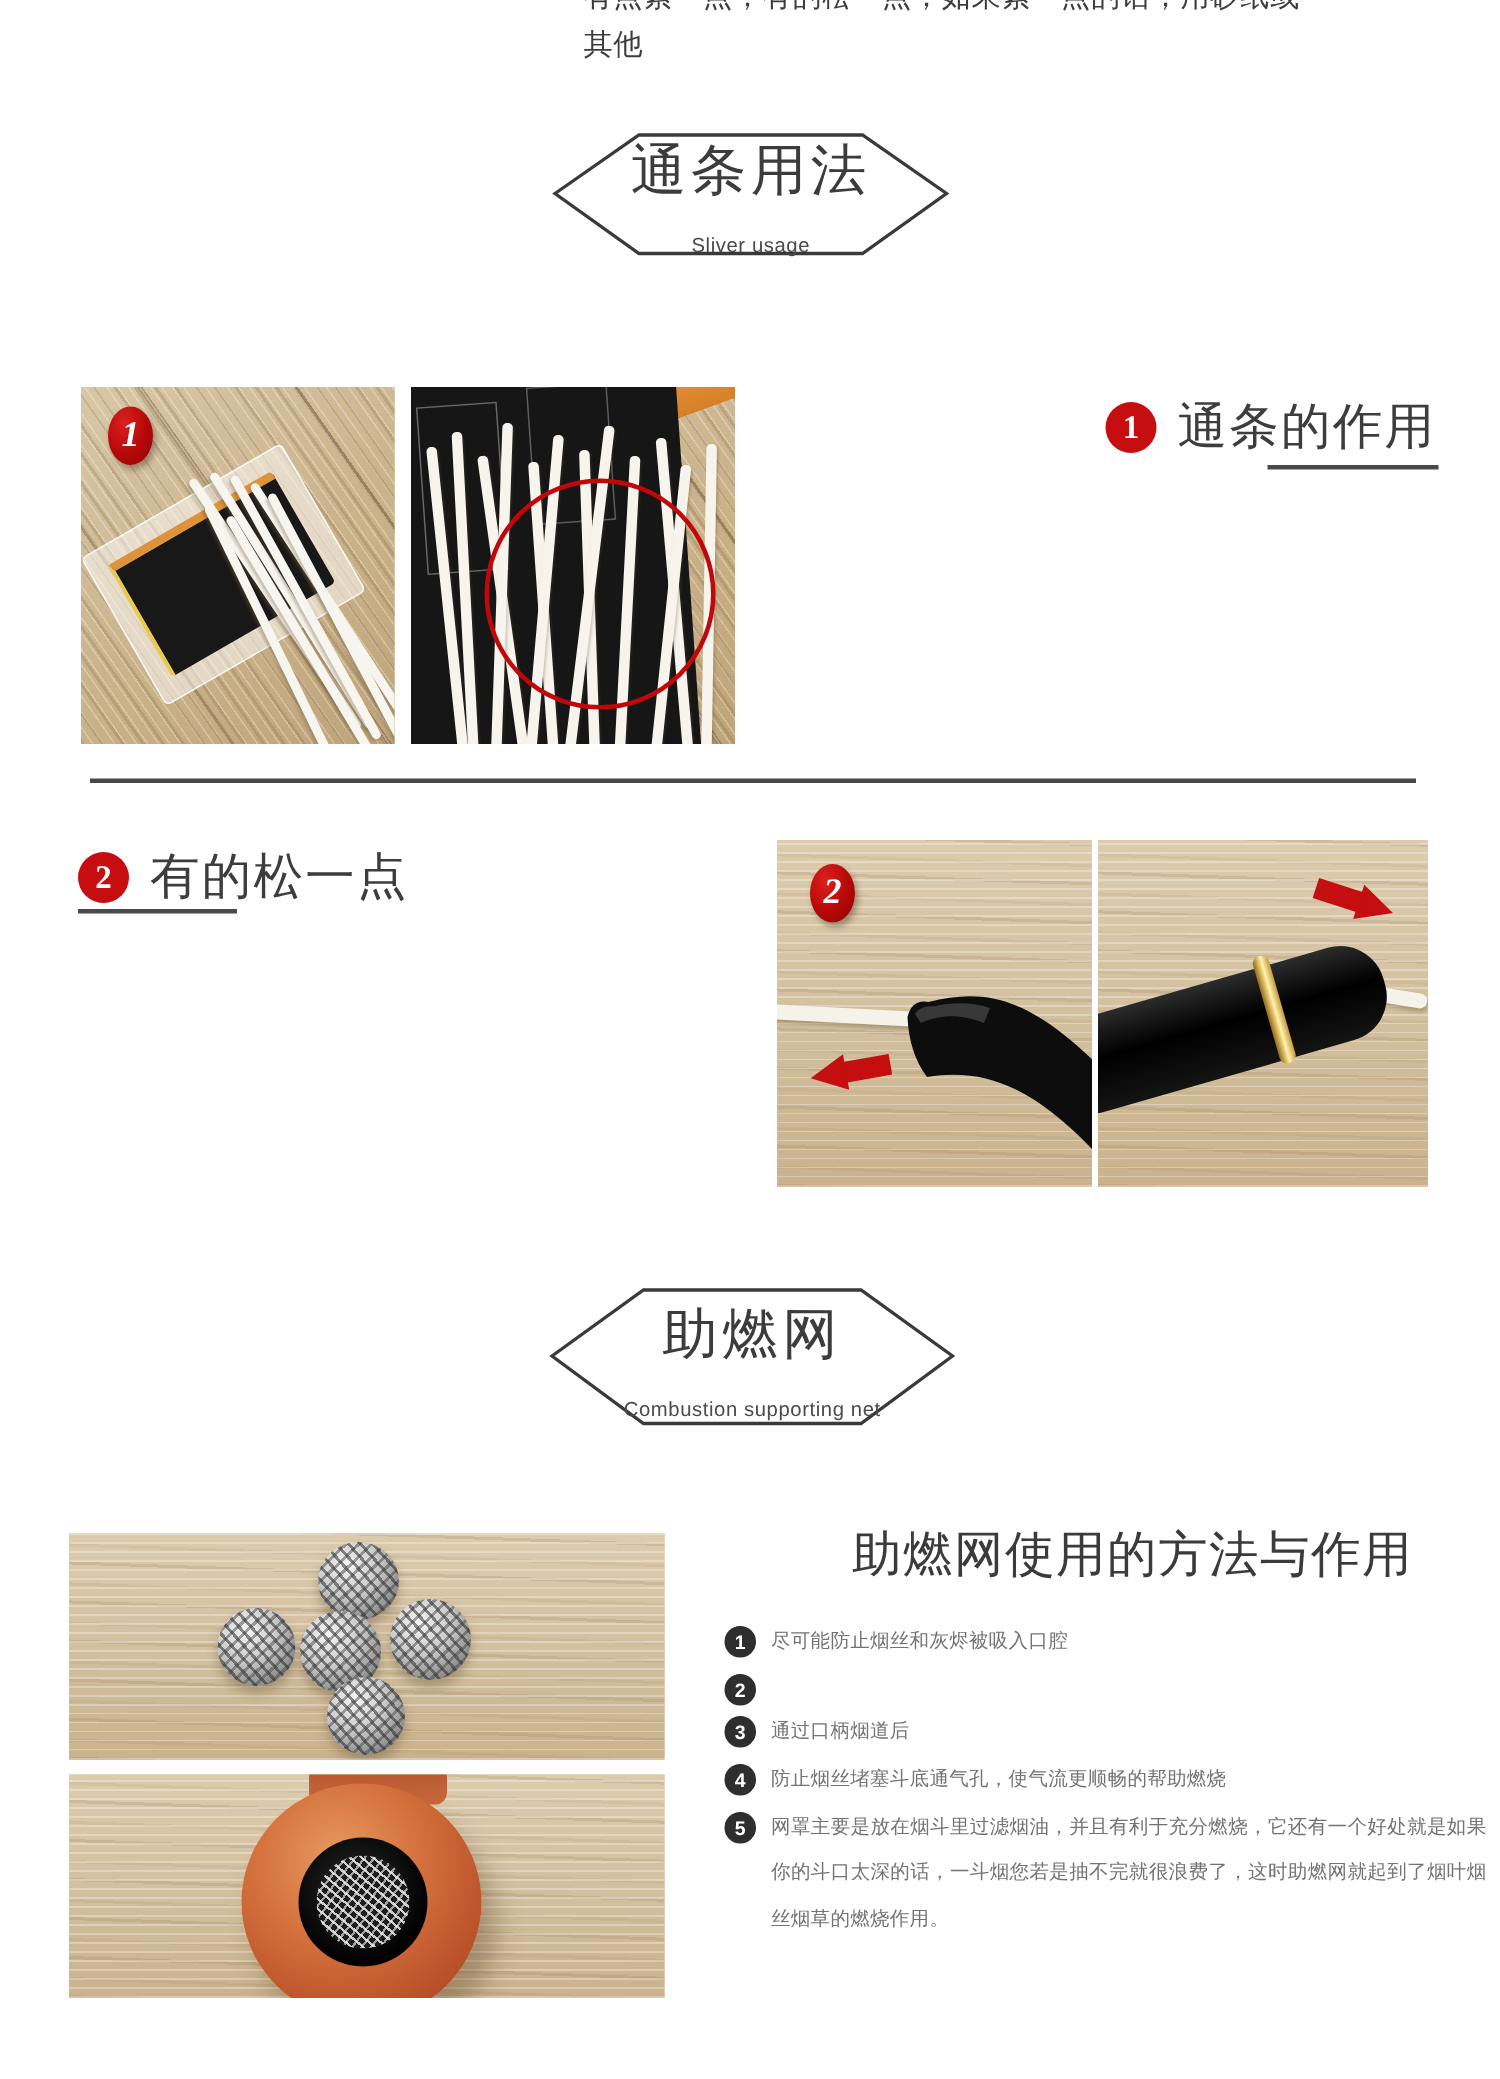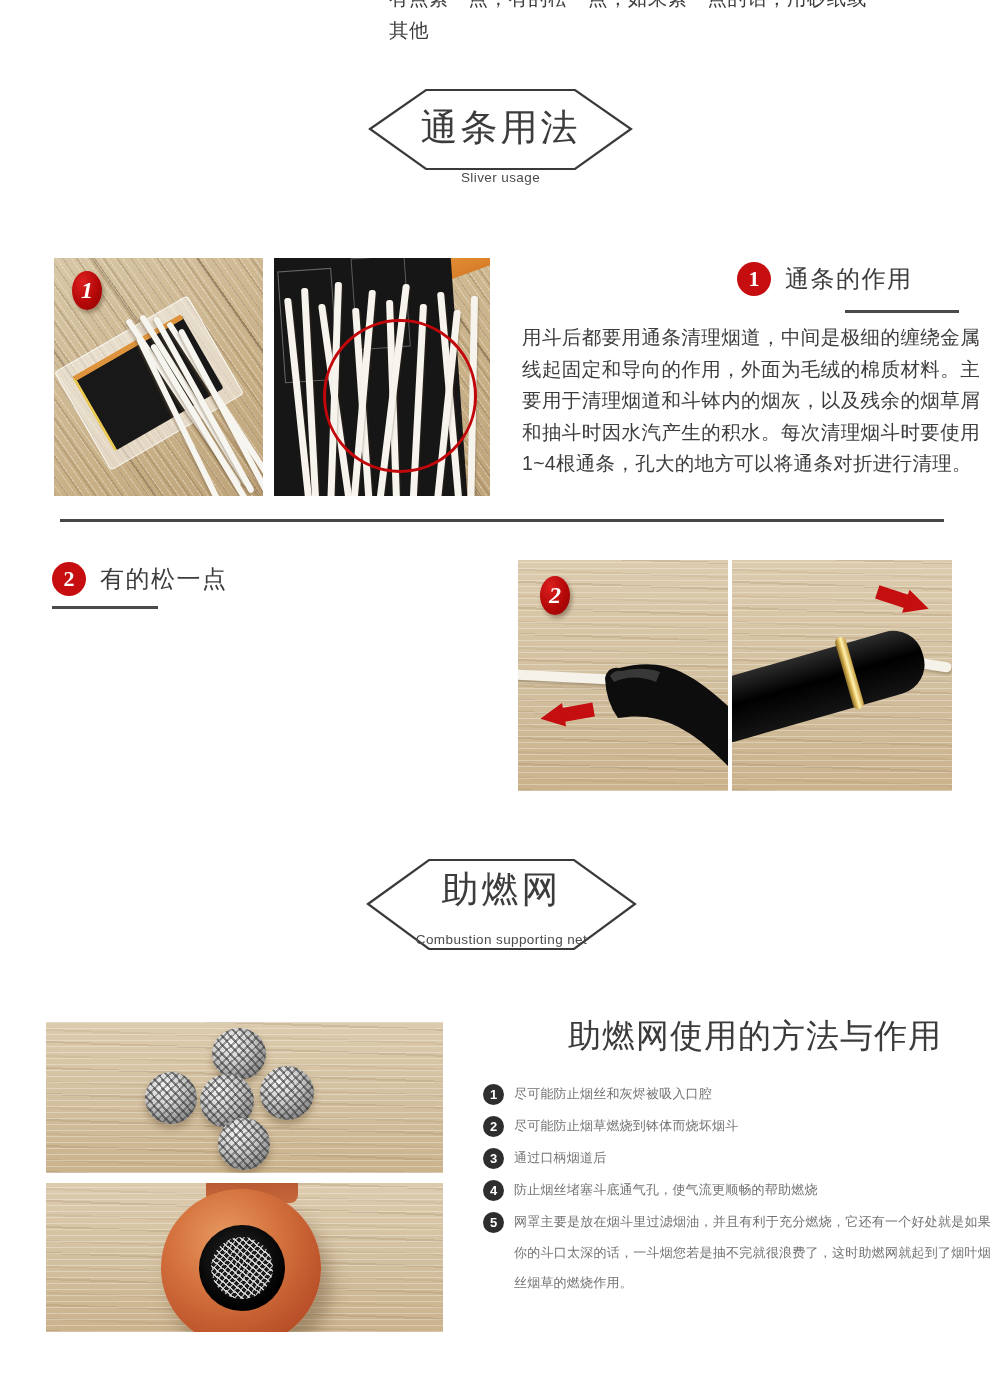--- a/index.html
+++ b/index.html
@@ -3,21 +3,21 @@
 <meta charset="utf-8">
 <style>
   html,body{margin:0;padding:0;background:#ffffff;}
   #canvas{position:relative;width:1000px;height:1386px;background:#fff;overflow:hidden;
           font-family:"Liberation Sans","DejaVu Sans",sans-serif;color:#3e3e3e;}
   .abs{position:absolute;}
   
   .intro{left:389px;top:-17px;width:478px;font-size:19.5px;line-height:31.5px;letter-spacing:.4px;color:#3c3c3c;}
   .para{font-size:19.5px;line-height:31.6px;letter-spacing:.3px;text-align:justify;color:#3d3d3d;}
   .warn{color:#bf1d1a;}
-  .h-title{font-size:24px;letter-spacing:1.5px;color:#3d3d3d;font-weight:500;}
+  .h-title{font-size:33px;letter-spacing:1.5px;color:#3d3d3d;font-weight:500;}
   .underbar{background:#4a4a4a;height:3px;}
   .divider{left:60px;top:519px;width:884px;height:3px;background:#474747;}
   .numCircle{width:34px;height:34px;border-radius:50%;background:#c60d10;color:#fff;
              display:flex;align-items:center;justify-content:center;
              font:bold 22px "Liberation Serif","DejaVu Serif",serif;}
   
   .hexwrap{display:flex;flex-direction:column;align-items:center;justify-content:center;}
   .hex-title{font-size:37px;letter-spacing:3px;color:#3c3c3c;font-weight:500;}
   .hex-sub{font-size:13.5px;color:#4a4a4a;margin-top:17px;letter-spacing:.4px;}
   
@@ -72,21 +72,21 @@
 <div id="canvas">
 
   <div class="abs intro">
     <div>有点紧一点，有的松一点，如果紧一点的话，用砂纸或其他</div>
   </div>
 
   <div class="abs" style="left:368px;top:88px;width:265px;height:83px;">
     <svg width="265" height="83">
       <polygon points="2,41 58,2 207,2 263,41 207,81 58,81" fill="#ffffff" stroke="#3a3a3a" stroke-width="2.2"></polygon>
     </svg>
-    <div class="abs hexwrap" style="left:0;top:20px;width:265px;height:72px;">
+    <div class="abs hexwrap" style="left:0;top:6px;width:265px;height:72px;">
       <div class="hex-title">通条用法</div>
       <div class="hex-sub">Sliver usage</div>
     </div>
   </div>
 
   <div class="abs woodDiag" style="left:54px;top:258px;width:209px;height:238px;">
     <div class="abs" style="left:18px;top:68px;width:152px;height:112px;transform:rotate(-30deg);
          background:rgba(255,255,255,.5);border:1px solid rgba(255,255,255,.85);border-radius:4px;">
       <div class="abs" style="left:12px;top:12px;right:14px;bottom:14px;background:#181818;border-radius:3px;
            border-top:6px solid #dd933c;border-left:3px solid #e9c94f;"></div>
@@ -121,21 +121,20 @@
     <div class="rodB" style="left:180px;top:52px;transform:rotate(6deg);"></div>
     <div class="rodB" style="left:197px;top:38px;transform:rotate(1deg);"></div>
     <div class="annCircle" style="left:49px;top:61px;width:148px;height:148px;"></div>
   </div>
 
   <div class="abs" style="left:737px;top:262px;display:flex;align-items:center;gap:14px;">
     <div class="numCircle">1</div>
     <div class="h-title">通条的作用</div>
   </div>
   <div class="abs underbar" style="left:845px;top:310px;width:114px;"></div>
-  <div class="abs para" style="left:522px;top:322px;width:458px;">用斗后都要用通条清理烟道，中间是极细的缠绕金属线起固定和导向的作用，外面为毛绒的棉质材料。主要用于清理烟道和斗钵内的烟灰，以及残余的烟草屑和抽斗时因水汽产生的积水。每次清理烟斗时要使用1~4根通条，孔大的地方可以将通条对折进行清理。</div>
 
   <div class="abs divider"></div>
 
   <div class="abs" style="left:52px;top:562px;display:flex;align-items:center;gap:14px;">
     <div class="numCircle">2</div>
     <div class="h-title">有的松一点</div>
   </div>
   <div class="abs underbar" style="left:52px;top:606px;width:106px;"></div>
 
   <div class="abs wood" style="left:518px;top:560px;width:210px;height:231px;">
@@ -195,21 +194,20 @@
   </div>
 
   <div class="abs usageTitle">助燃网使用的方法与作用</div>
   <div class="abs uList">
     <div class="uItem">
       <div class="dotNum">1</div>
       <div class="uText">尽可能防止烟丝和灰烬被吸入口腔</div>
     </div>
     <div class="uItem">
       <div class="dotNum">2</div>
-      <div class="uText">尽可能防止烟草燃烧到钵体而烧坏烟斗</div>
     </div>
     <div class="uItem">
       <div class="dotNum">3</div>
       <div class="uText">通过口柄烟道后</div>
     </div>
     <div class="uItem">
       <div class="dotNum">4</div>
       <div class="uText">防止烟丝堵塞斗底通气孔，使气流更顺畅的帮助燃烧</div>
     </div>
     <div class="uItem">

